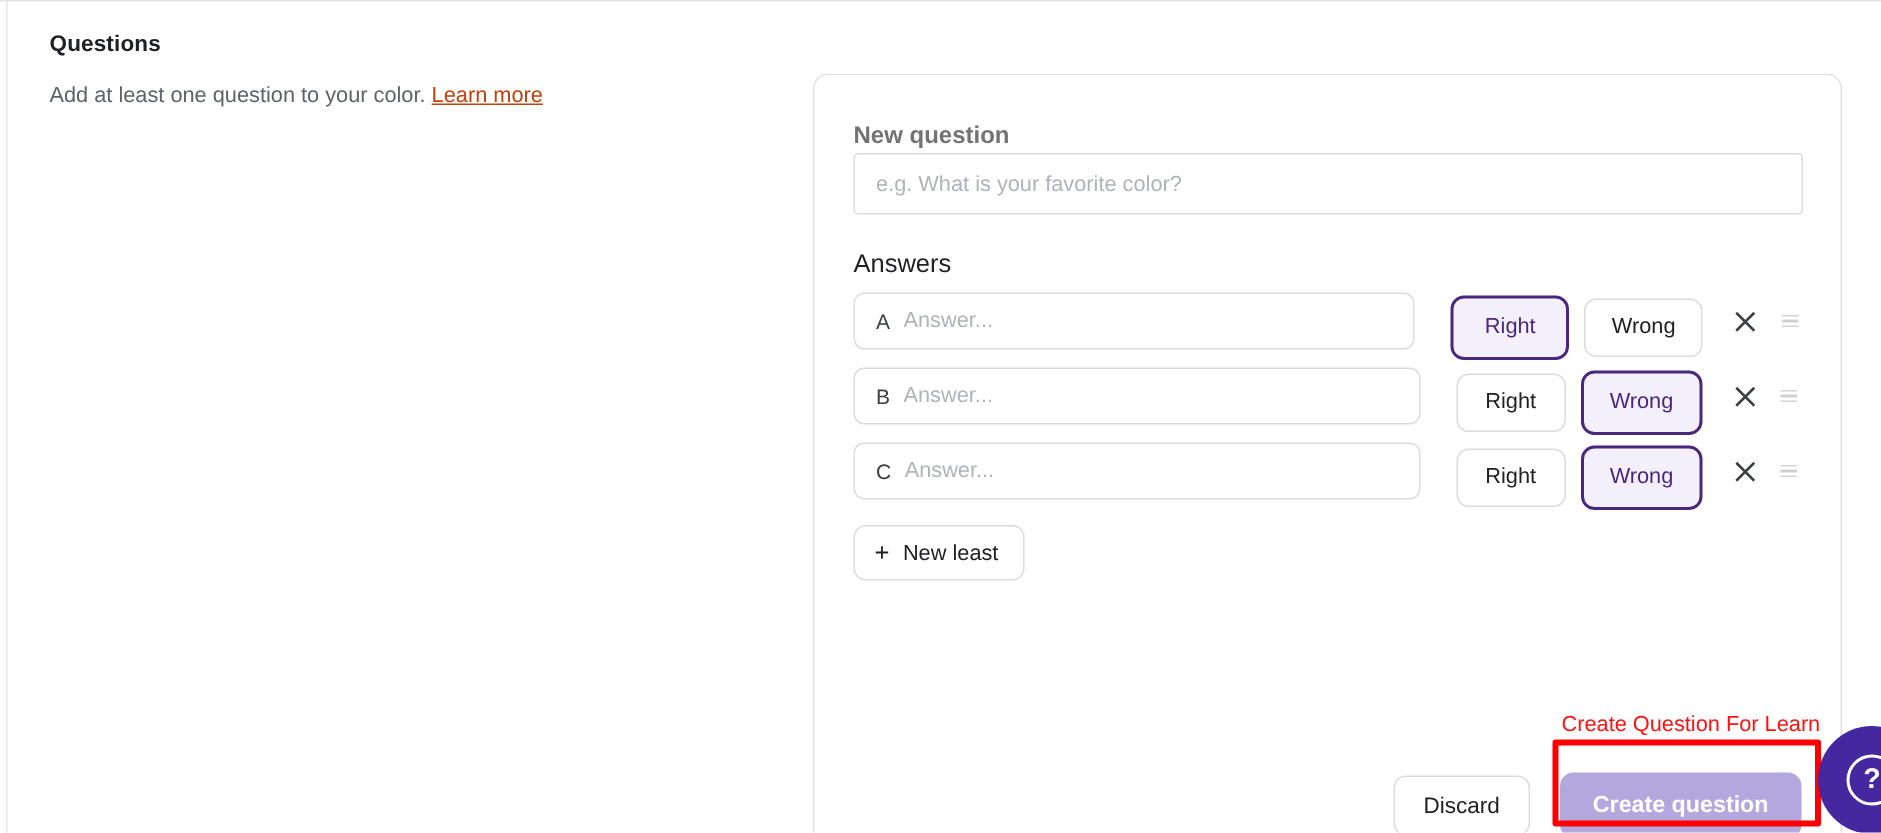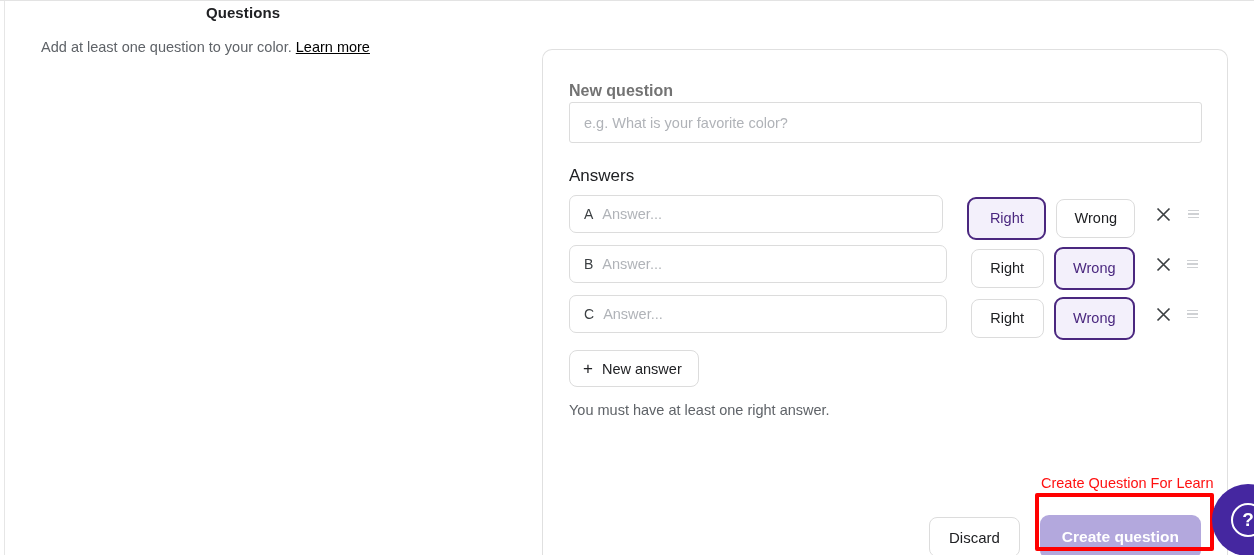--- a/index.html
+++ b/index.html
@@ -23,41 +23,40 @@
   
   .rule-left {
     position: absolute; left: 4px; top: 0; width: 1px; height: 555px;
     background: #e6e6e6;
   }
 
   
   .left-col {
     position: absolute;
     left: 33px;
-    top: 2px;
+    top: 19px;
     width: 420px;
-    text-align: center;
   }
   .section-title {
     font-size: 15px;
     font-weight: bold;
     color: #202124;
     letter-spacing: .1px;
     margin: 0 0 10px 0;
     line-height: 20px;
   }
   .section-desc {
     font-size: 14.5px;
     color: #5f6368;
     line-height: 28px;
     margin: 0;
     width: 345px;
   }
   .section-desc a {
-    color: #000000;
+    color: #c2410c;
     text-decoration: underline;
     cursor: pointer;
   }
 
   
   .card {
     position: absolute;
     left: 542px;
     top: 48px;
     width: 686px;
@@ -371,24 +370,23 @@
         </span>
         <span class="drag-handle">
           <span></span>
             <span></span>
             <span></span>
         </span>
       </div>
 
       <button class="new-answer-btn">
         <span class="plus-icon">+</span>
-        <span>New answer</span>
+        <span>New least</span>
       </button>
 
-      <p class="helper-text">You must have at least one right answer.</p>
     </div>
 
     <div class="card-footer">
       <button class="discard-btn">Discard</button>
       <button class="create-btn">Create question</button>
     </div>
   </div>
 
   <div class="annot-label">Create Question For Learn</div>
   <div class="annot-box"></div>

